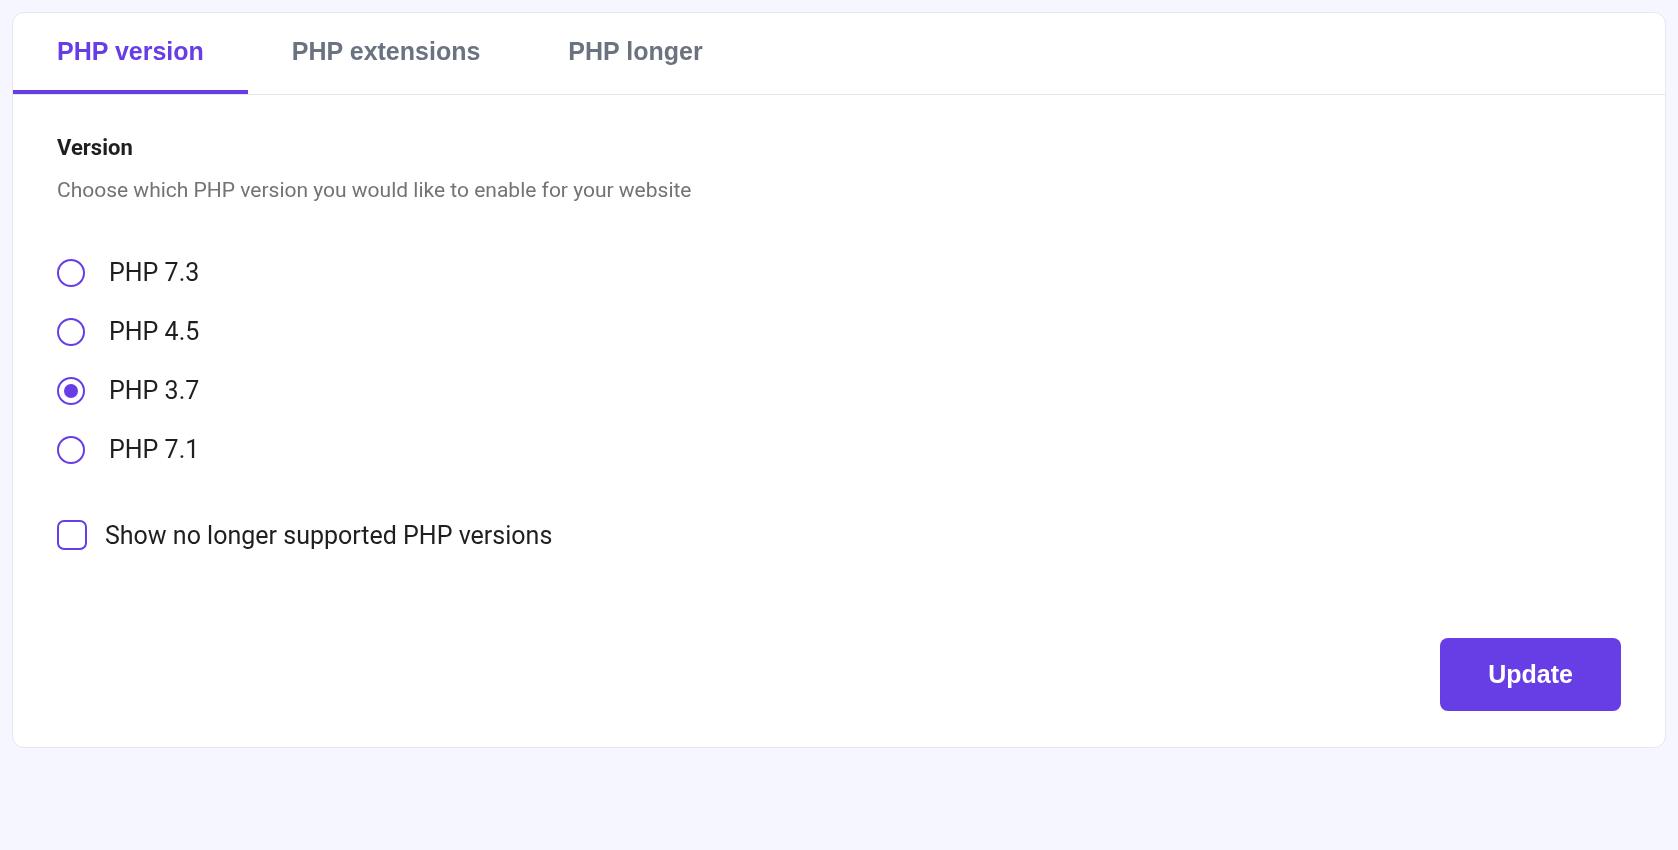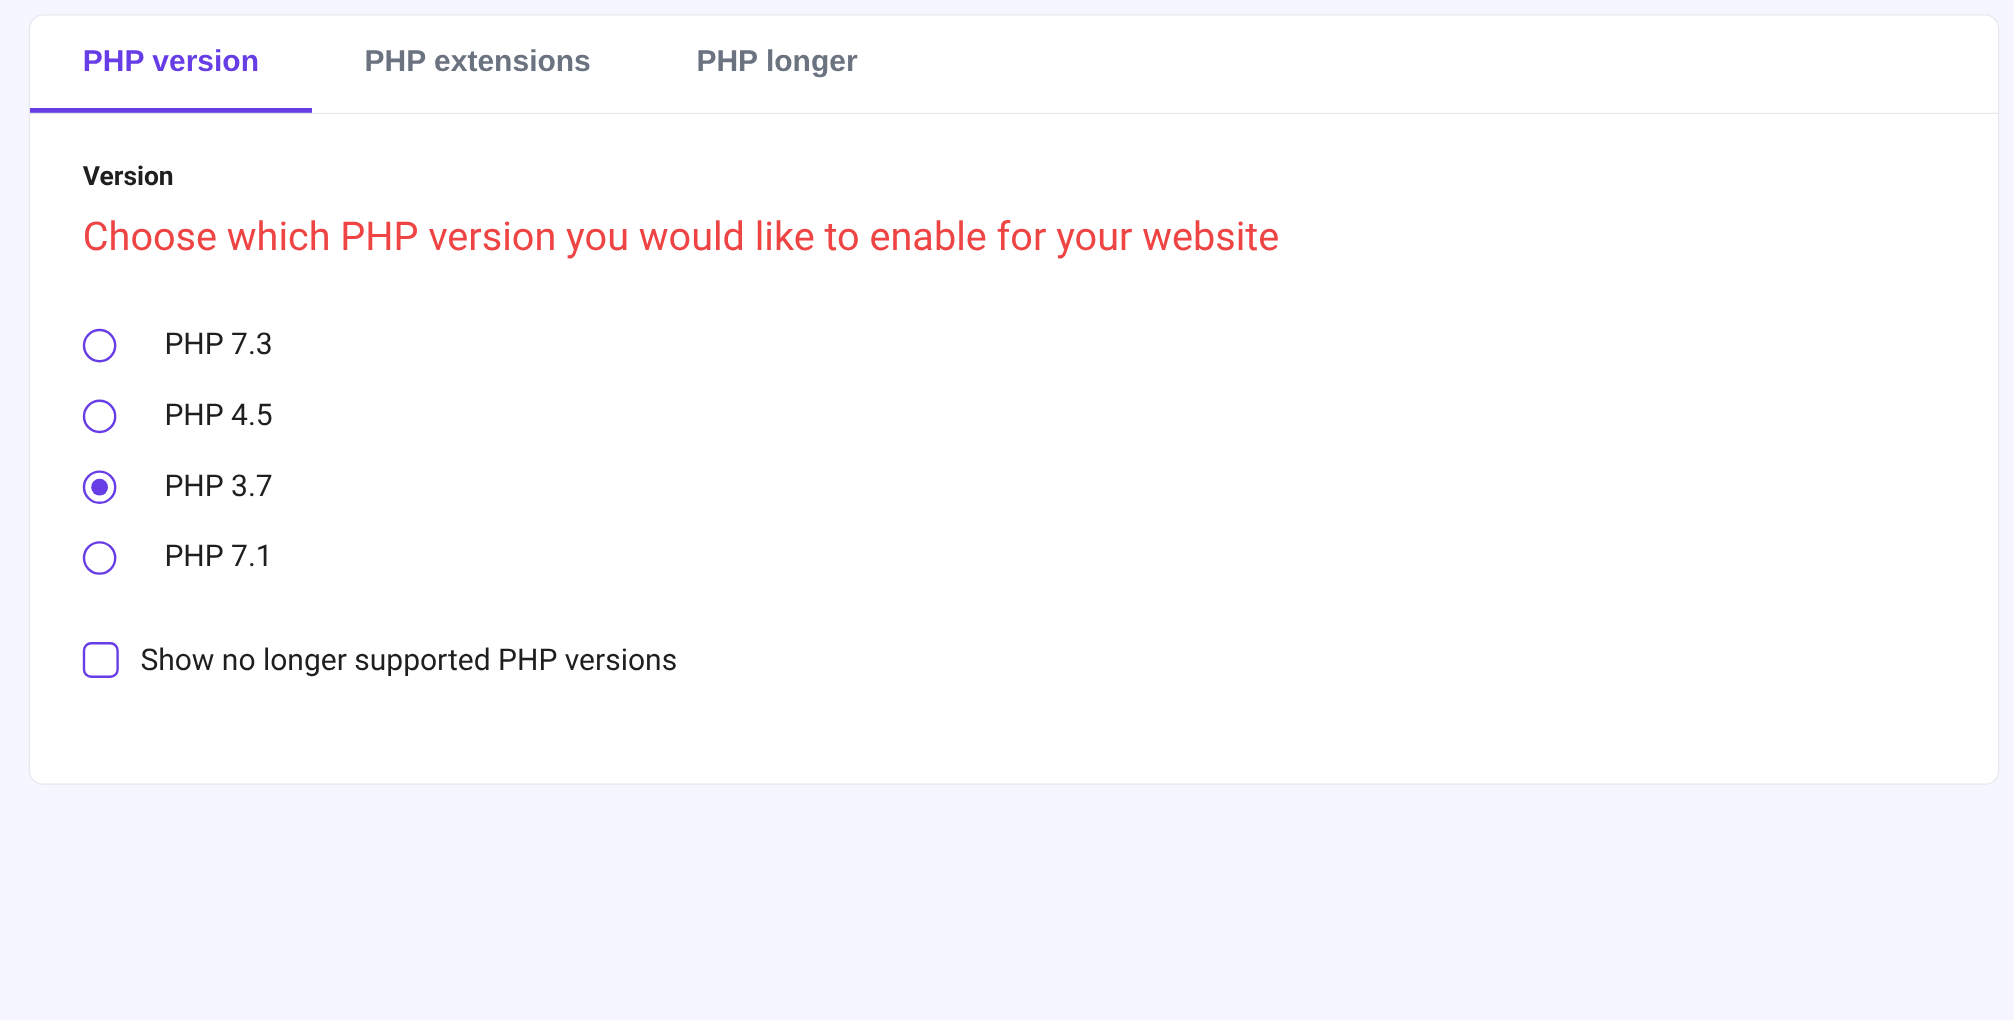--- a/index.html
+++ b/index.html
@@ -10,21 +10,20 @@
     body {
       font-family: -apple-system, BlinkMacSystemFont, "Segoe UI", Roboto, "Helvetica Neue", Arial, sans-serif;
       background: #f5f6ff;
       padding: 12px;
     }
     .panel {
       background: #ffffff;
       border: 1px solid #e5e7eb;
       border-radius: 12px;
       overflow: hidden;
-      margin-left: 12px;
     }
     .tabs {
       display: flex;
       border-bottom: 1px solid #e5e7eb;
     }
     .tab {
       padding: 24px 44px 24px 44px;
       font-size: 25px;
       font-weight: 700;
       color: #6b7280;
@@ -42,34 +41,34 @@
     .content {
       padding: 40px 44px 32px 44px;
     }
     .heading {
       font-size: 22px;
       font-weight: 700;
       color: #1f1f1f;
       margin-bottom: 18px;
     }
     .description {
-      font-size: 33px;
-      color: #ef4444;
+      font-size: 21px;
+      color: #737373;
       margin-bottom: 56px;
     }
     .radio-group {
       display: flex;
       flex-direction: column;
       gap: 30px;
       margin-bottom: 56px;
     }
     .radio-row {
       display: flex;
       align-items: center;
-      gap: 40px;
+      gap: 24px;
       cursor: pointer;
     }
     .radio-circle {
       width: 28px;
       height: 28px;
       border: 2px solid #673de6;
       border-radius: 50%;
       display: flex;
       align-items: center;
       justify-content: center;
@@ -157,13 +156,16 @@
         <span class="radio-label">PHP 7.1</span>
       </div>
     </div>
 
     <div class="checkbox-row">
       <span class="checkbox-box"></span>
       <span class="checkbox-label">Show no longer supported PHP versions</span>
     </div>
   </div>
 
+  <div class="footer">
+    <button class="update-btn">Update</button>
+  </div>
 </div>
 
 </body></html>

